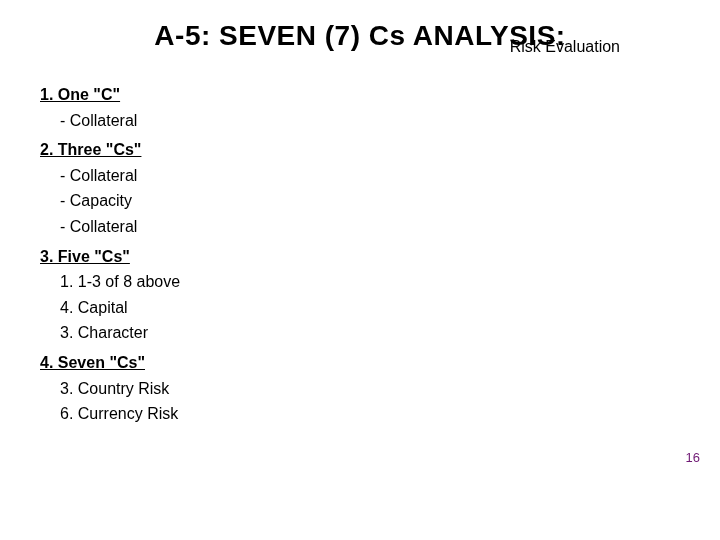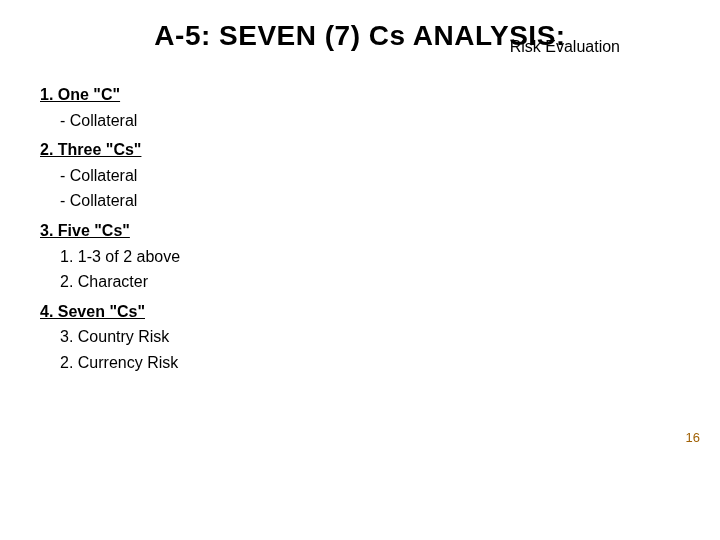--- a/index.html
+++ b/index.html
@@ -59,46 +59,48 @@
       margin-top: 4px;
     }
 
     .list-item {
       display: block;
       padding-left: 20px;
     }
 
     .page-number {
       position: absolute;
-      bottom: 20px;
+      bottom: 0;
       right: 20px;
       font-size: 13px;
-      color: #a16207;
+      color: #701a75;
     }
   </style>
 </head>
 <body>
 
 <div class="page">
   <h1 class="title">A-5: SEVEN (7) Cs ANALYSIS:</h1>
   <span class="subtitle">Risk Evaluation</span>
 
   <div class="content" style="margin-top: 30px;">
 
     <span class="section-header">1. One "C"</span>
     <span class="list-item">- Collateral</span>
 
     <span class="section-header">2. Three "Cs"</span>
     <span class="list-item">- Collateral</span>
+    <span class="list-item">- Capacity</span>
     <span class="list-item">- Collateral</span>
 
     <span class="section-header">3. Five "Cs"</span>
-    <span class="list-item">1.  1-3 of 2 above</span>
-    <span class="list-item">2.  Character</span>
+    <span class="list-item">1.  1-3 of 8 above</span>
+    <span class="list-item">4.  Capital</span>
+    <span class="list-item">3.  Character</span>
 
     <span class="section-header">4. Seven "Cs"</span>
     <span class="list-item">3.  Country Risk</span>
-    <span class="list-item">2.  Currency Risk</span>
+    <span class="list-item">6.  Currency Risk</span>
 
   </div>
 
   <span class="page-number">16</span>
 </div>
 
 </body></html>

